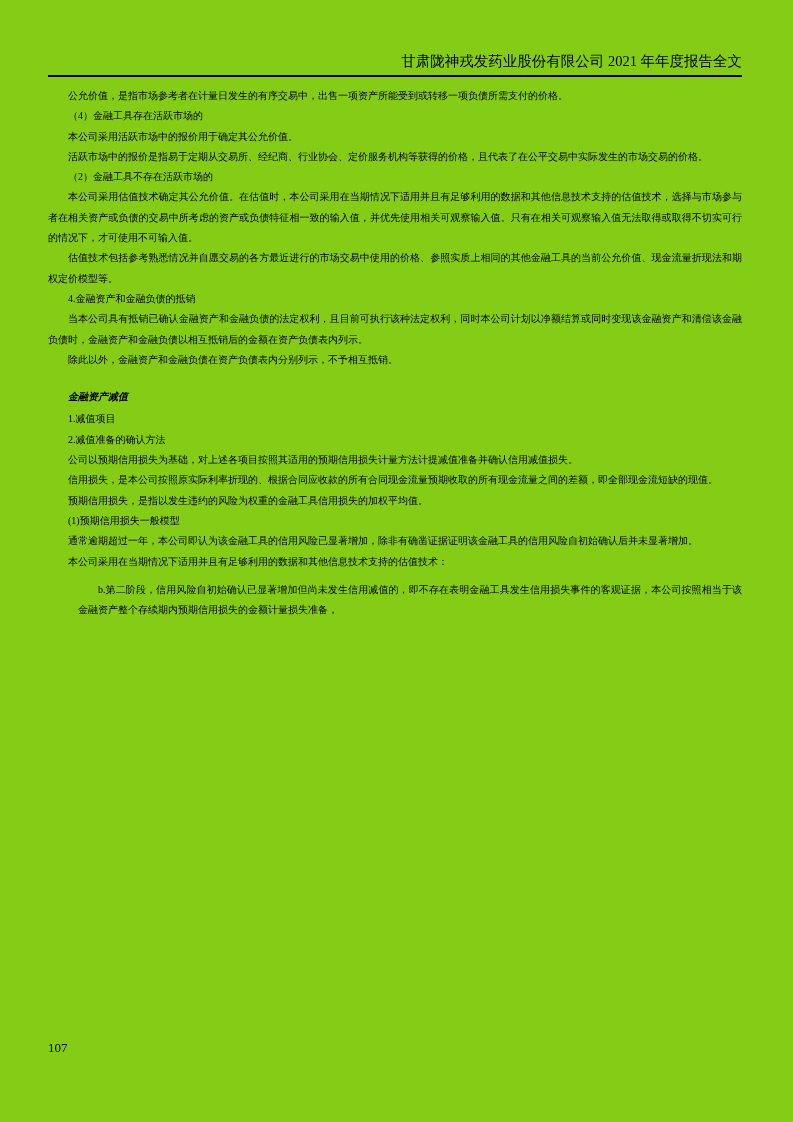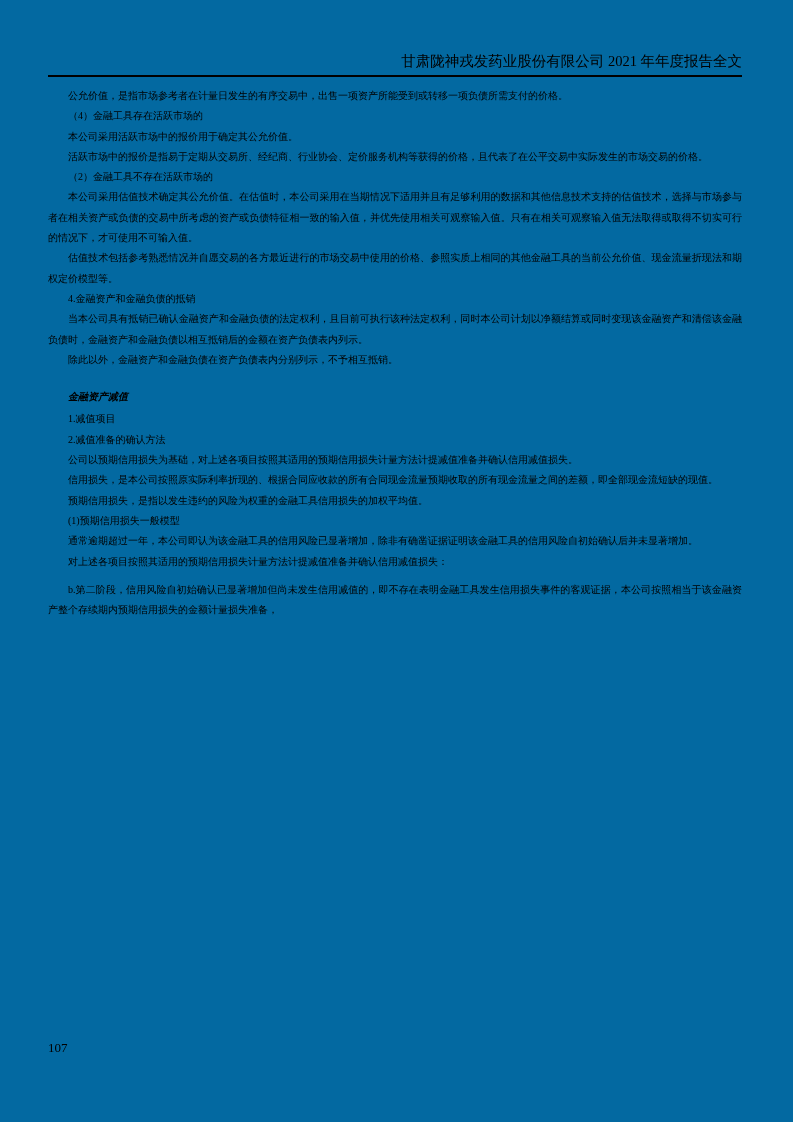--- a/index.html
+++ b/index.html
@@ -4,21 +4,21 @@
 <style>
   html, body {
     margin: 0;
     padding: 0;
     background: #e8e8e8;
   }
   .page {
     position: relative;
     width: 793px;
     height: 1122px;
-    background: #0369a1;
+    background: #84cc16;
     font-family: "Liberation Serif", "DejaVu Serif", serif;
     color: #000000;
     overflow: hidden;
     margin: 0 auto;
   }
   .doc-header {
     position: absolute;
     top: 52px;
     left: 48px;
     width: 694px;
@@ -54,20 +54,21 @@
     font-weight: bold;
     margin-top: 17px;
     margin-bottom: 2px;
     font-style: italic;
   }
   .doc-body p.stage-a {
     margin-top: 4px;
   }
   .doc-body p.stage-b {
     margin-top: 8px;
+    margin-left: 30px;
   }
   .doc-footer {
     position: absolute;
     top: 1040px;
     left: 48px;
     width: 668px;
     font-size: 13px;
   }
 </style>
 </head>
@@ -91,19 +92,19 @@
       <p class="body">当本公司具有抵销已确认金融资产和金融负债的法定权利，且目前可执行该种法定权利，同时本公司计划以净额结算或同时变现该金融资产和清偿该金融负债时，金融资产和金融负债以相互抵销后的金额在资产负债表内列示。</p>
       <p class="body">除此以外，金融资产和金融负债在资产负债表内分别列示，不予相互抵销。</p>
       <p class="heading">金融资产减值</p>
       <p class="body">1.减值项目</p>
       <p class="body">2.减值准备的确认方法</p>
       <p class="body">公司以预期信用损失为基础，对上述各项目按照其适用的预期信用损失计量方法计提减值准备并确认信用减值损失。</p>
       <p class="body">信用损失，是本公司按照原实际利率折现的、根据合同应收款的所有合同现金流量预期收取的所有现金流量之间的差额，即全部现金流短缺的现值。</p>
       <p class="body">预期信用损失，是指以发生违约的风险为权重的金融工具信用损失的加权平均值。</p>
       <p class="body">(1)预期信用损失一般模型</p>
       <p class="body">通常逾期超过一年，本公司即认为该金融工具的信用风险已显著增加，除非有确凿证据证明该金融工具的信用风险自初始确认后并未显著增加。</p>
-      <p class="body">对上述各项目按照其适用的预期信用损失计量方法计提减值准备并确认信用减值损失：</p>
+      <p class="body">本公司采用在当期情况下适用并且有足够利用的数据和其他信息技术支持的估值技术：</p>
       <p class="stage-b">b.第二阶段，信用风险自初始确认已显著增加但尚未发生信用减值的，即不存在表明金融工具发生信用损失事件的客观证据，本公司按照相当于该金融资产整个存续期内预期信用损失的金额计量损失准备，</p>
     </div>
 
   <div class="doc-footer">107</div>
 
 </div>
 
 </body></html>

